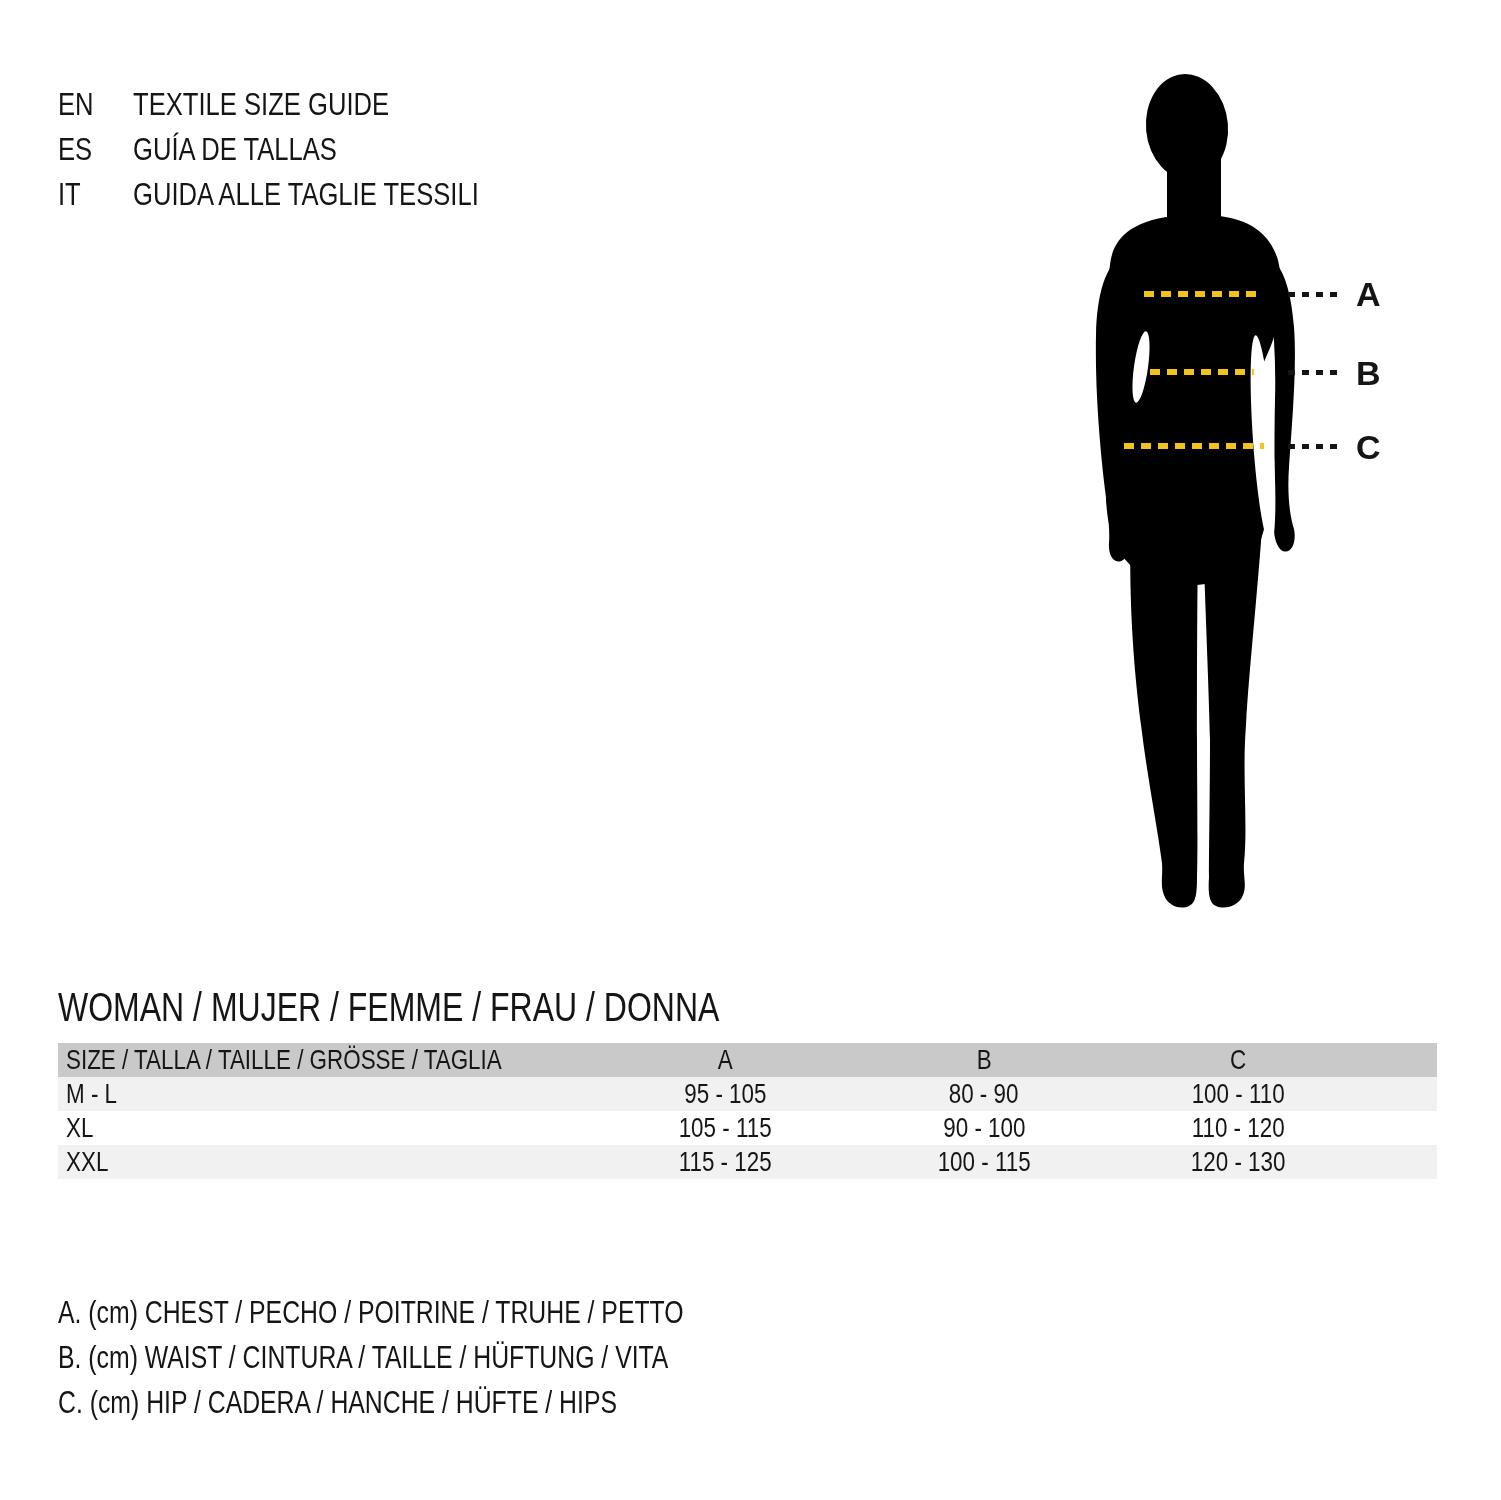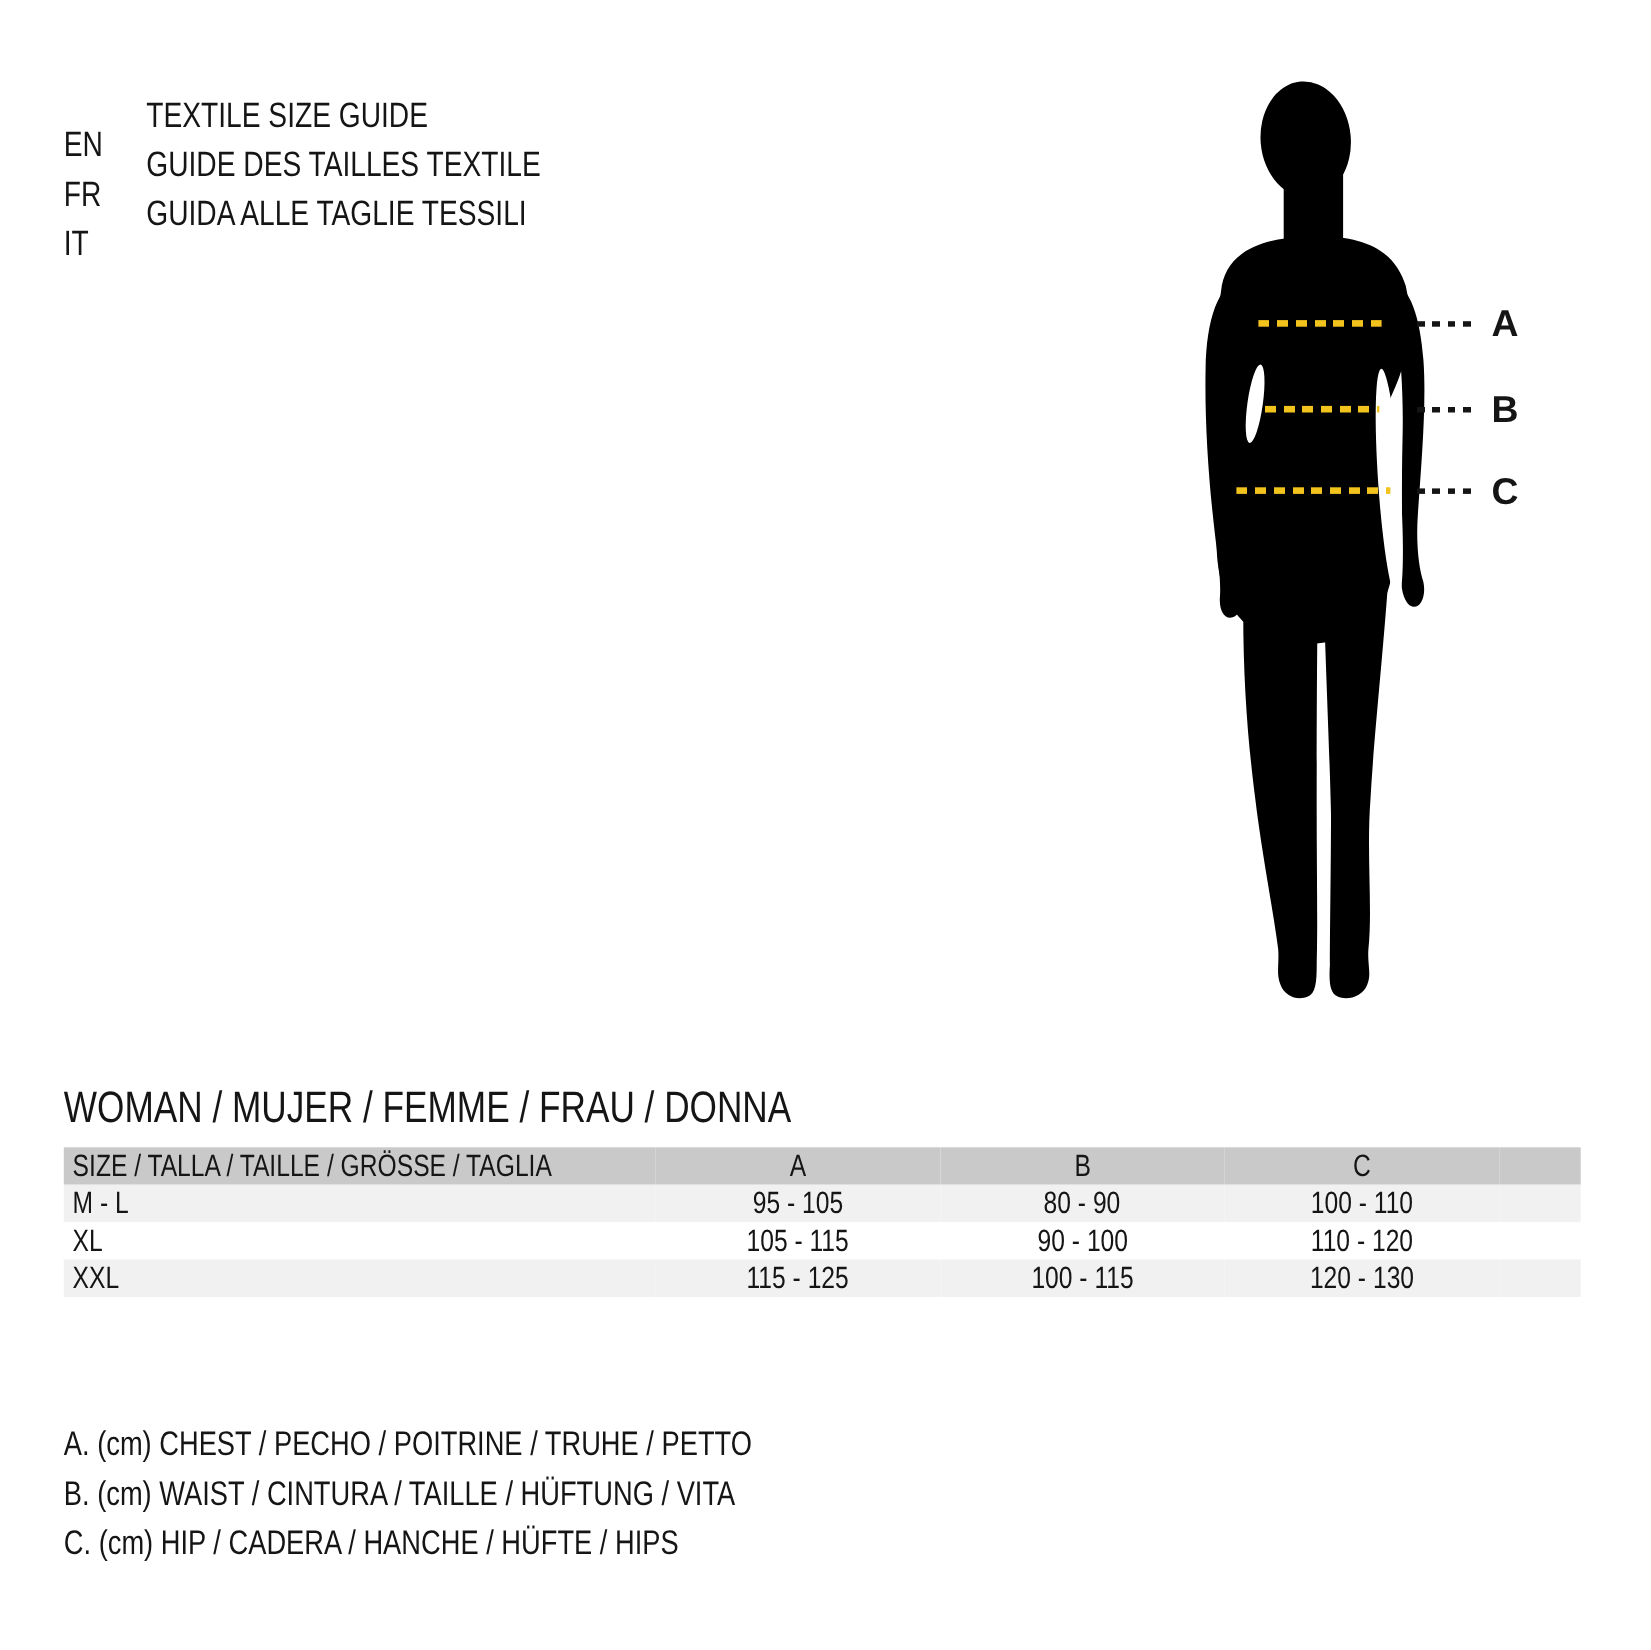--- a/index.html
+++ b/index.html
@@ -7,21 +7,21 @@
     position:relative;width:1501px;height:1500px;background:#ffffff;overflow:hidden;
     font-family:"Liberation Sans","DejaVu Sans",sans-serif;color:#151515;
   }
   
   .cond{display:inline-block;transform:scaleX(0.8);transform-origin:0 50%;white-space:nowrap;}
   .cond-c{display:inline-block;transform:scaleX(0.8);transform-origin:50% 50%;white-space:nowrap;}
 
   
   .lang-list{position:absolute;left:58px;top:82px;}
   .lang-row{display:flex;height:45px;line-height:45px;font-size:32px;}
-  .lang-code{width:75px;flex:0 0 75px;margin-top:27px;}
+  .lang-code{width:75px;flex:0 0 75px;}
 
   
   .category{position:absolute;left:58px;top:337px;font-size:36px;font-weight:bold;line-height:45px;}
 
   
   .silhouette{position:absolute;left:1085px;top:65px;width:230px;height:855px;}
 
   
   .ml-yellow{position:absolute;height:6px;
     background:repeating-linear-gradient(to right,#F2C21D 0 10px,transparent 10px 17px);}
@@ -50,22 +50,22 @@
 <body>
 
 <div class="canvas">
 
   <div class="lang-list">
     <div class="lang-row">
       <span class="lang-code"><span class="cond">EN</span></span>
       <span class="cond">TEXTILE SIZE GUIDE</span>
     </div>
     <div class="lang-row">
-      <span class="lang-code"><span class="cond">FR</span></span>
-      <span class="cond">GUIDE DES TAILLES TEXTILE</span>
+      <span class="lang-code"><span class="cond">ES</span></span>
+      <span class="cond">GUÍA DE TALLAS</span>
     </div>
     <div class="lang-row">
       <span class="lang-code"><span class="cond">IT</span></span>
       <span class="cond">GUIDA ALLE TAGLIE TESSILI</span>
     </div>
   </div>
 
 
   <svg class="silhouette" viewBox="0 0 230 855" xmlns="http://www.w3.org/2000/svg">
     <g fill="#000000">

